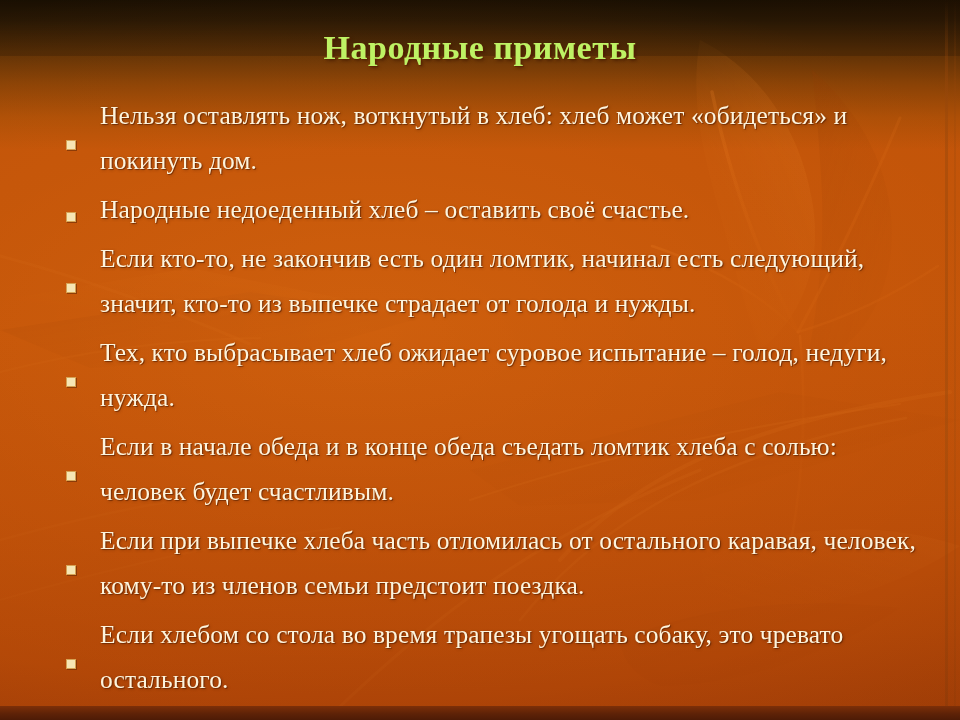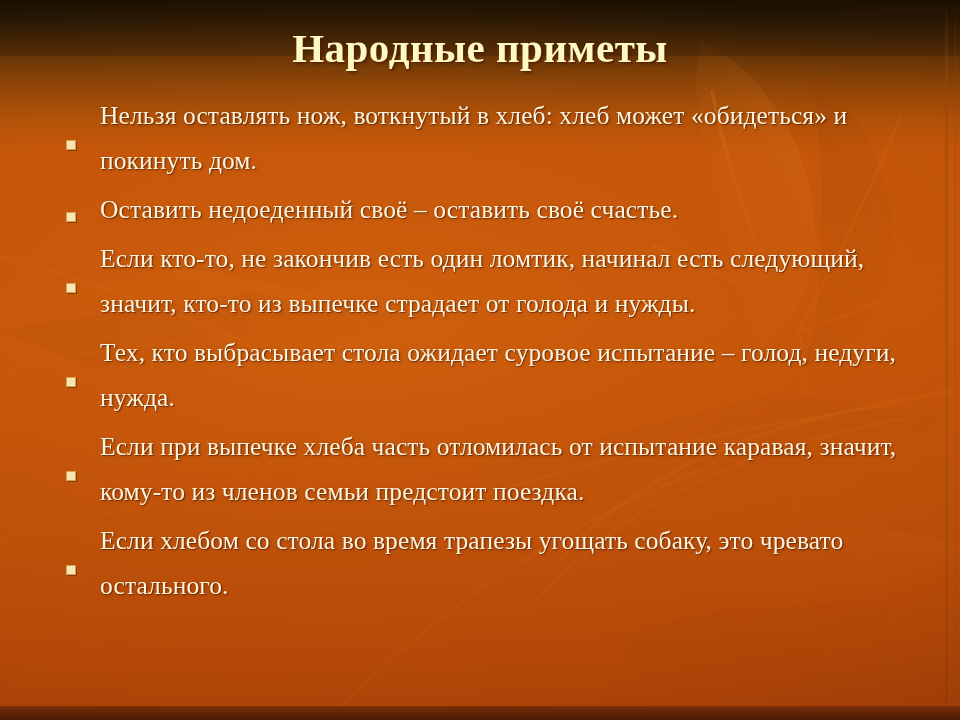--- a/index.html
+++ b/index.html
@@ -89,24 +89,24 @@
     opacity: .40;
   }
   .bg-art svg { display: block; width: 960px; height: 720px; }
 
   
   .title {
     position: absolute;
     left: 0; right: 0;
     top: 22px;
     text-align: center;
-    font-size: 41px;
+    font-size: 34px;
     line-height: 52px;
     font-weight: bold;
-    color: #fef9c3;
+    color: #bef264;
     letter-spacing: .5px;
     text-shadow:
       1px 1px 0 rgba(92,34,4,.75),
       2px 2px 3px rgba(60,20,2,.55);
     white-space: nowrap;
   }
 
   
   .bullets {
     position: absolute;
@@ -212,37 +212,41 @@
 
   <div class="bullets">
 
     <div class="bullet-row">
       <span class="bullet-marker"></span>
       <span class="bullet-text">Нельзя оставлять нож, воткнутый в хлеб: хлеб может «обидеться» и покинуть дом.</span>
     </div>
 
     <div class="bullet-row">
       <span class="bullet-marker"></span>
-      <span class="bullet-text">Оставить недоеденный своё – оставить своё счастье.</span>
+      <span class="bullet-text">Народные недоеденный хлеб – оставить своё счастье.</span>
     </div>
 
     <div class="bullet-row">
       <span class="bullet-marker"></span>
       <span class="bullet-text">Если кто-то, не закончив есть один ломтик, начинал есть следующий, значит, кто-то из выпечке страдает от голода и нужды.</span>
     </div>
 
     <div class="bullet-row">
       <span class="bullet-marker"></span>
-      <span class="bullet-text">Тех, кто выбрасывает стола ожидает суровое испытание – голод, недуги, нужда.</span>
-    </div>
-
-
-    <div class="bullet-row">
-      <span class="bullet-marker"></span>
-      <span class="bullet-text">Если при выпечке хлеба часть отломилась от испытание каравая, значит, кому-то из членов семьи предстоит поездка.</span>
+      <span class="bullet-text">Тех, кто выбрасывает хлеб ожидает суровое испытание – голод, недуги, нужда.</span>
+    </div>
+
+    <div class="bullet-row">
+      <span class="bullet-marker"></span>
+      <span class="bullet-text">Если в начале обеда и в конце обеда съедать ломтик хлеба с солью: человек будет счастливым.</span>
+    </div>
+
+    <div class="bullet-row">
+      <span class="bullet-marker"></span>
+      <span class="bullet-text">Если при выпечке хлеба часть отломилась от остального каравая, человек, кому-то из членов семьи предстоит поездка.</span>
     </div>
 
     <div class="bullet-row">
       <span class="bullet-marker"></span>
       <span class="bullet-text">Если хлебом со стола во время трапезы угощать собаку, это чревато остального.</span>
     </div>
 
   </div>
 
 </div>

